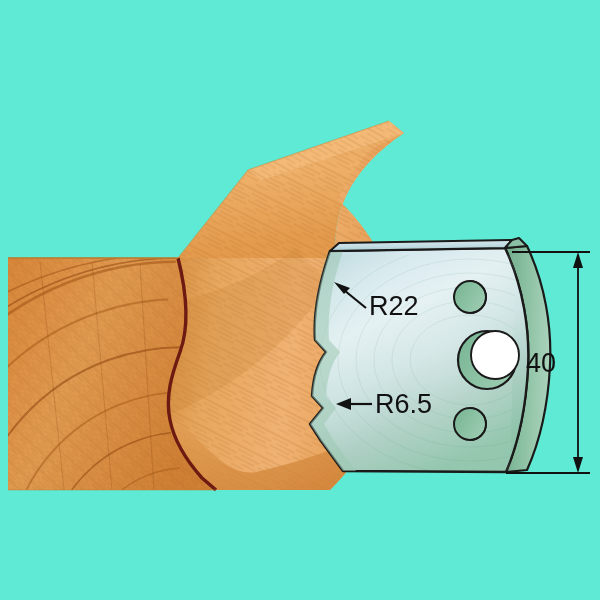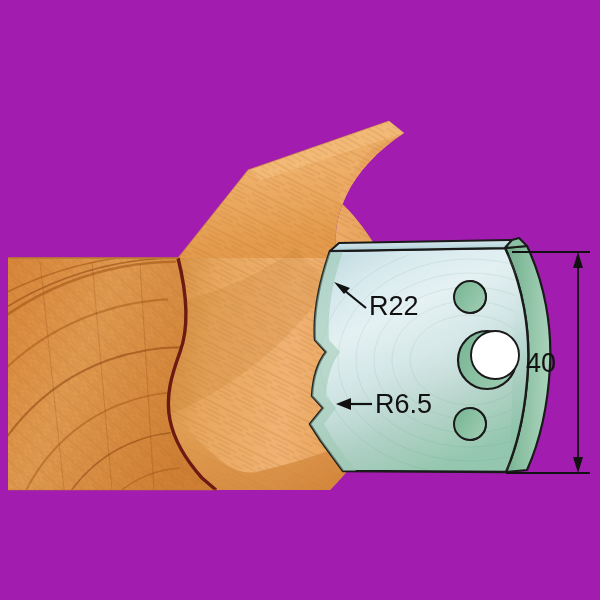--- a/index.html
+++ b/index.html
@@ -10,21 +10,21 @@
   body {
     width: 600px;
     height: 600px;
     font-family: "Liberation Sans", sans-serif;
     overflow: hidden;
   }
   #product-illustration {
     position: relative;
     width: 600px;
     height: 600px;
-    background: #a21caf;
+    background: #5eead4;
   }
   #main-svg {
     display: block;
     width: 600px;
     height: 600px;
   }
   .dim-text {
     font-family: "Liberation Sans", sans-serif;
     font-size: 27px;
     fill: #111111;

